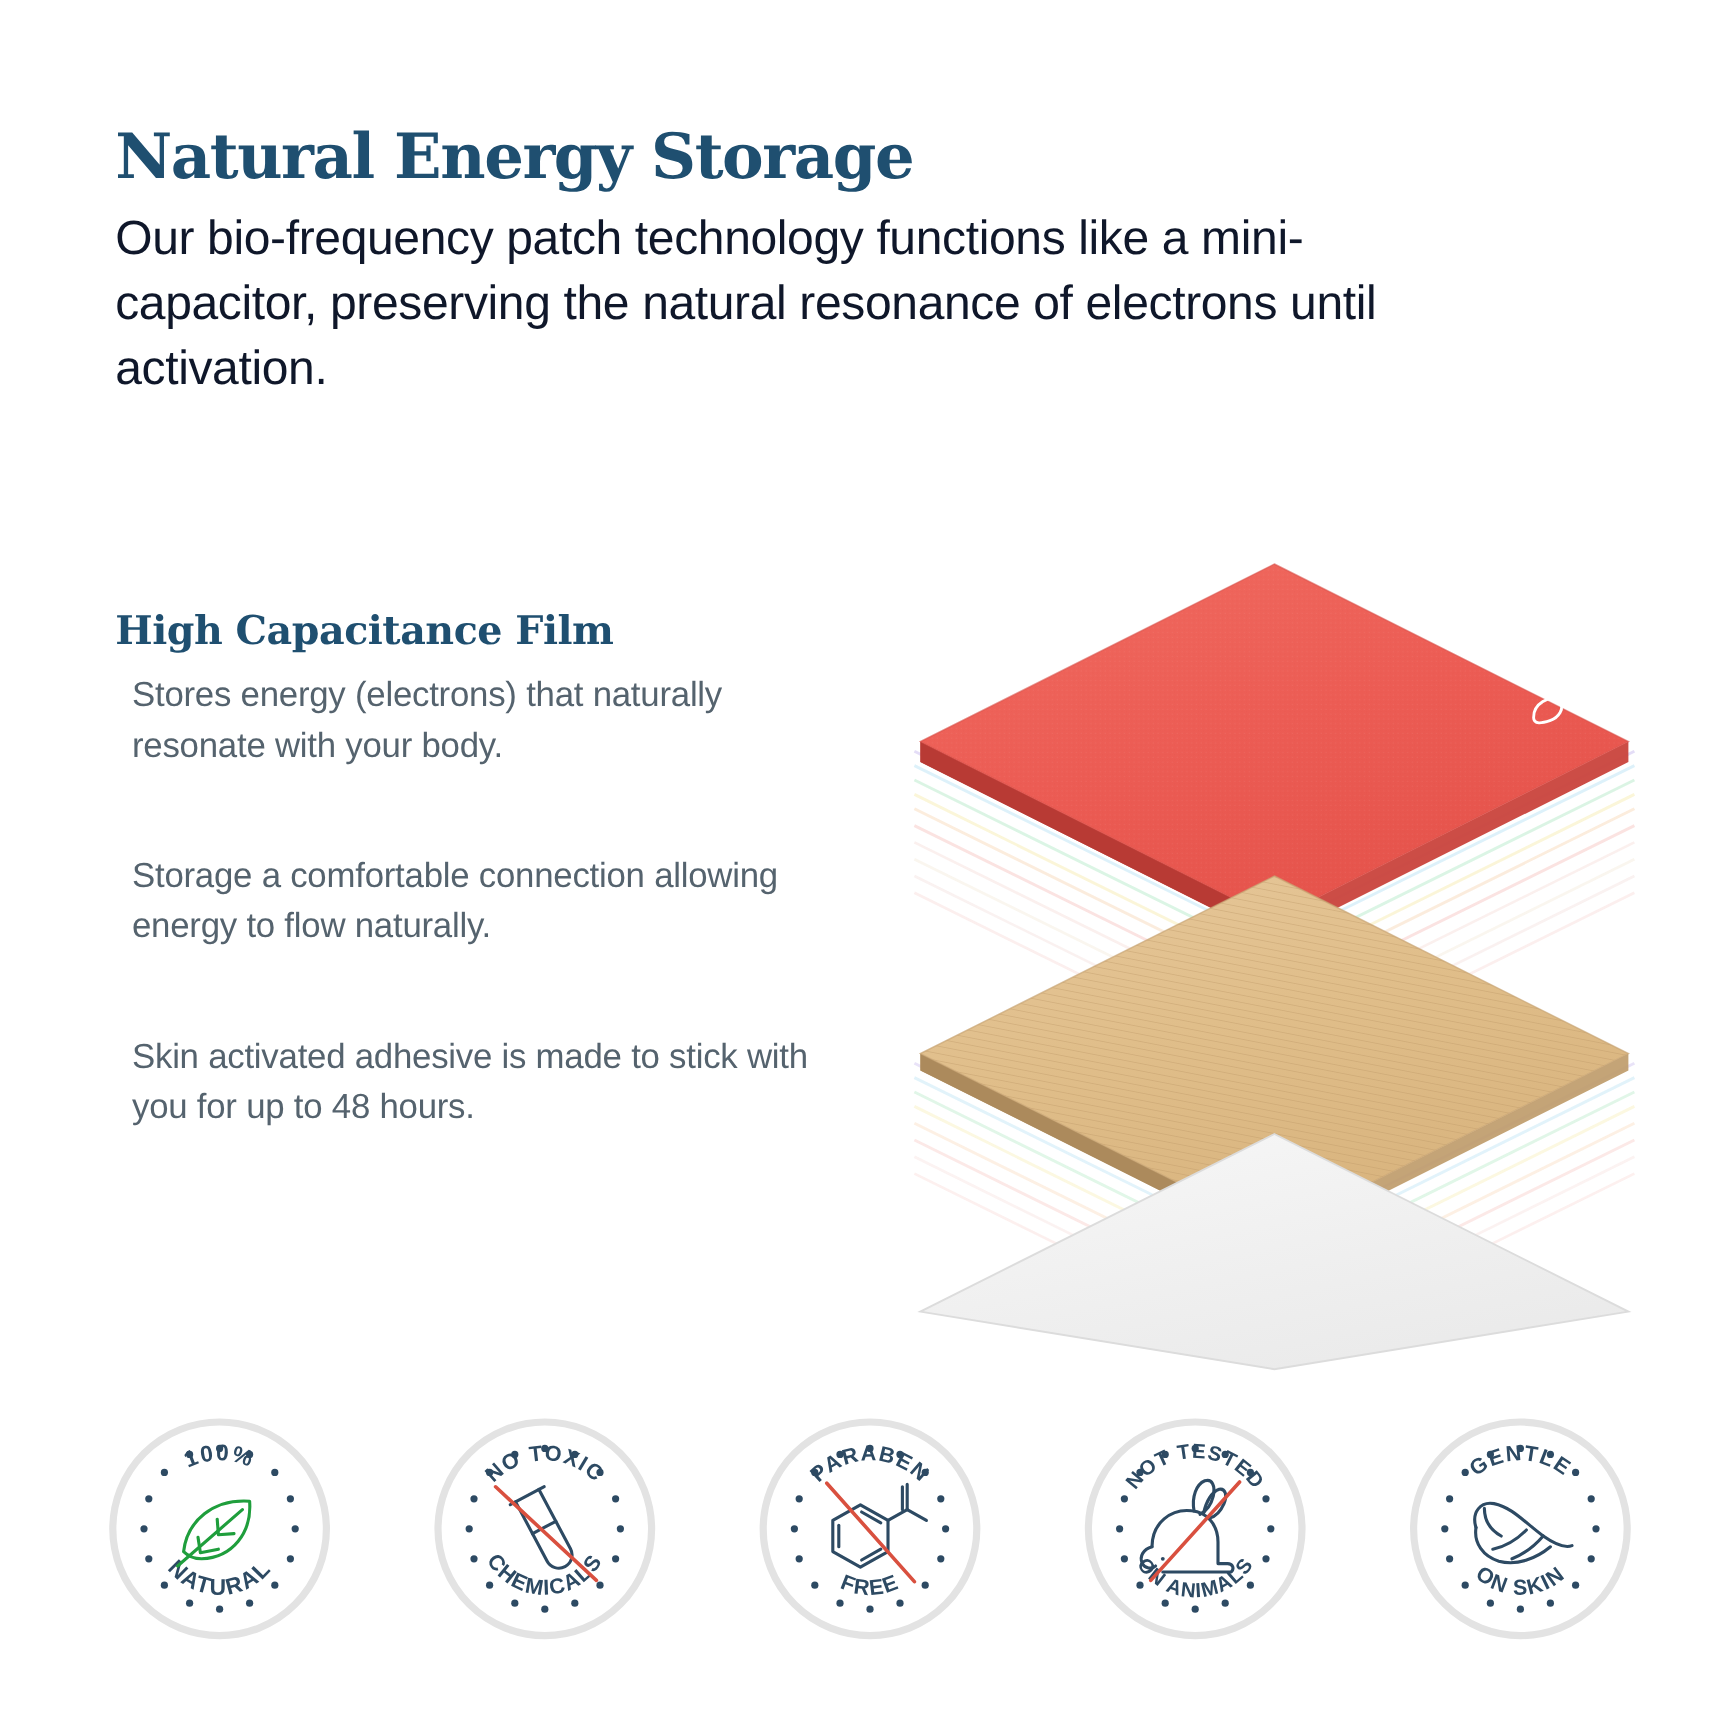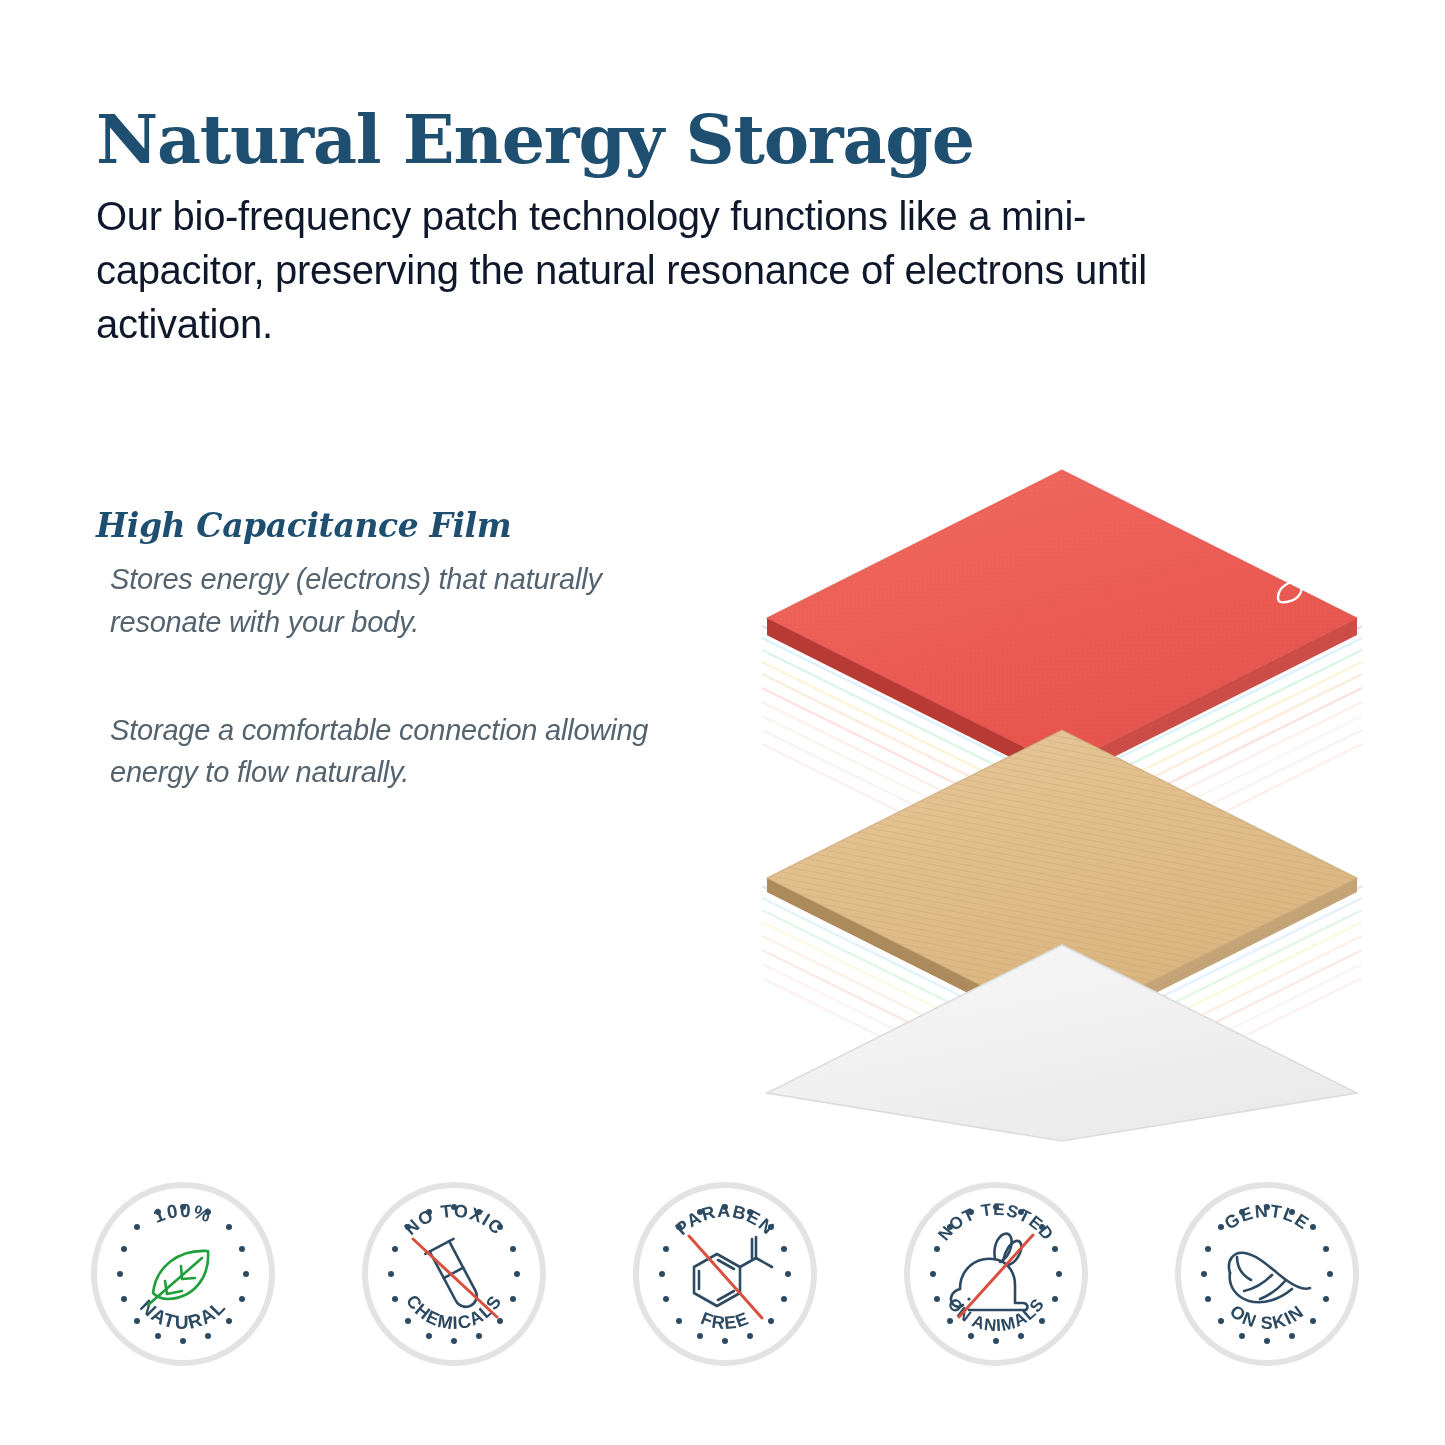--- a/index.html
+++ b/index.html
@@ -19,21 +19,21 @@
   
   .page-header {
     position: absolute;
     left: 96px;
     top: 104px;
     width: 1180px;
   }
   .main-title {
     font-family: "DejaVu Serif", "Liberation Serif", serif;
     font-weight: 700;
-    font-size: 68px;
+    font-size: 52px;
     line-height: 1.04;
     letter-spacing: -1.2px;
     color: #1F4F70;
     margin: 0 0 14px 0;
     white-space: nowrap;
   }
   .intro-paragraph {
     font-family: "Liberation Sans", sans-serif;
     font-size: 40px;
     line-height: 1.35;
@@ -44,21 +44,21 @@
     letter-spacing: -0.3px;
   }
 
   
   .features-column {
     position: absolute;
     left: 96px;
     top: 508px;
     width: 620px;
   }
-  .feature-block { margin-bottom: 66px; font-style: italic; }
+  .feature-block { margin-bottom: 66px; }
   .feature-block:last-child { margin-bottom: 0; }
   .feature-title {
     font-family: "DejaVu Serif", "Liberation Serif", serif;
     font-weight: 700;
     font-size: 33px;
     line-height: 1.1;
     color: #1F4F70;
     margin: 0 0 12px 0;
     letter-spacing: -0.4px;
   }
@@ -113,20 +113,21 @@
   <div class="feature-block">
     <h2 class="feature-title">High Capacitance Film</h2>
     <p class="feature-desc">Stores energy (electrons) that naturally resonate with your body.</p>
   </div>
 
   <div class="feature-block">
     <p class="feature-desc">Storage a comfortable connection allowing energy to flow naturally.</p>
   </div>
 
   <div class="feature-block">
+    <p class="feature-desc">Skin activated adhesive is made to stick with you for up to 48 hours.</p>
   </div>
 
 </div>
 
 <div class="patch-illustration">
   <svg viewBox="0 0 700 720" xmlns="http://www.w3.org/2000/svg">
     <defs>
 
       <linearGradient id="redTop" x1="0" y1="0" x2="0.55" y2="1">
         <stop offset="0%" stop-color="#F06B60"></stop>

